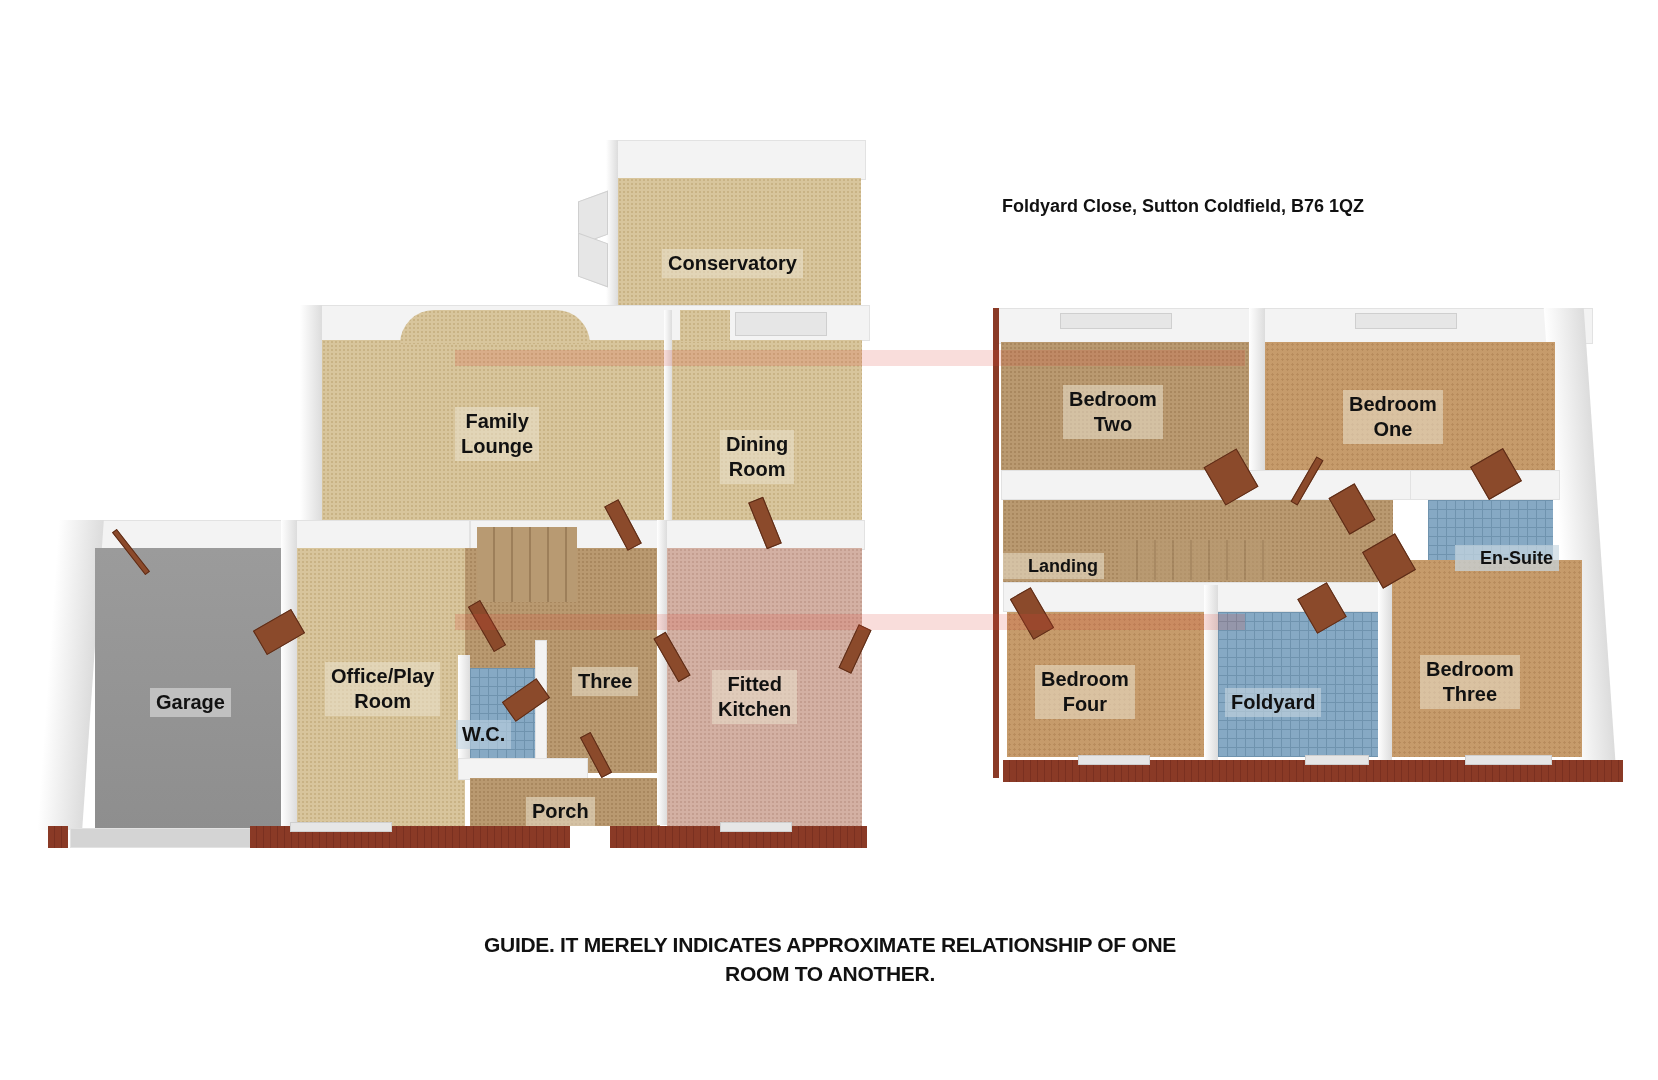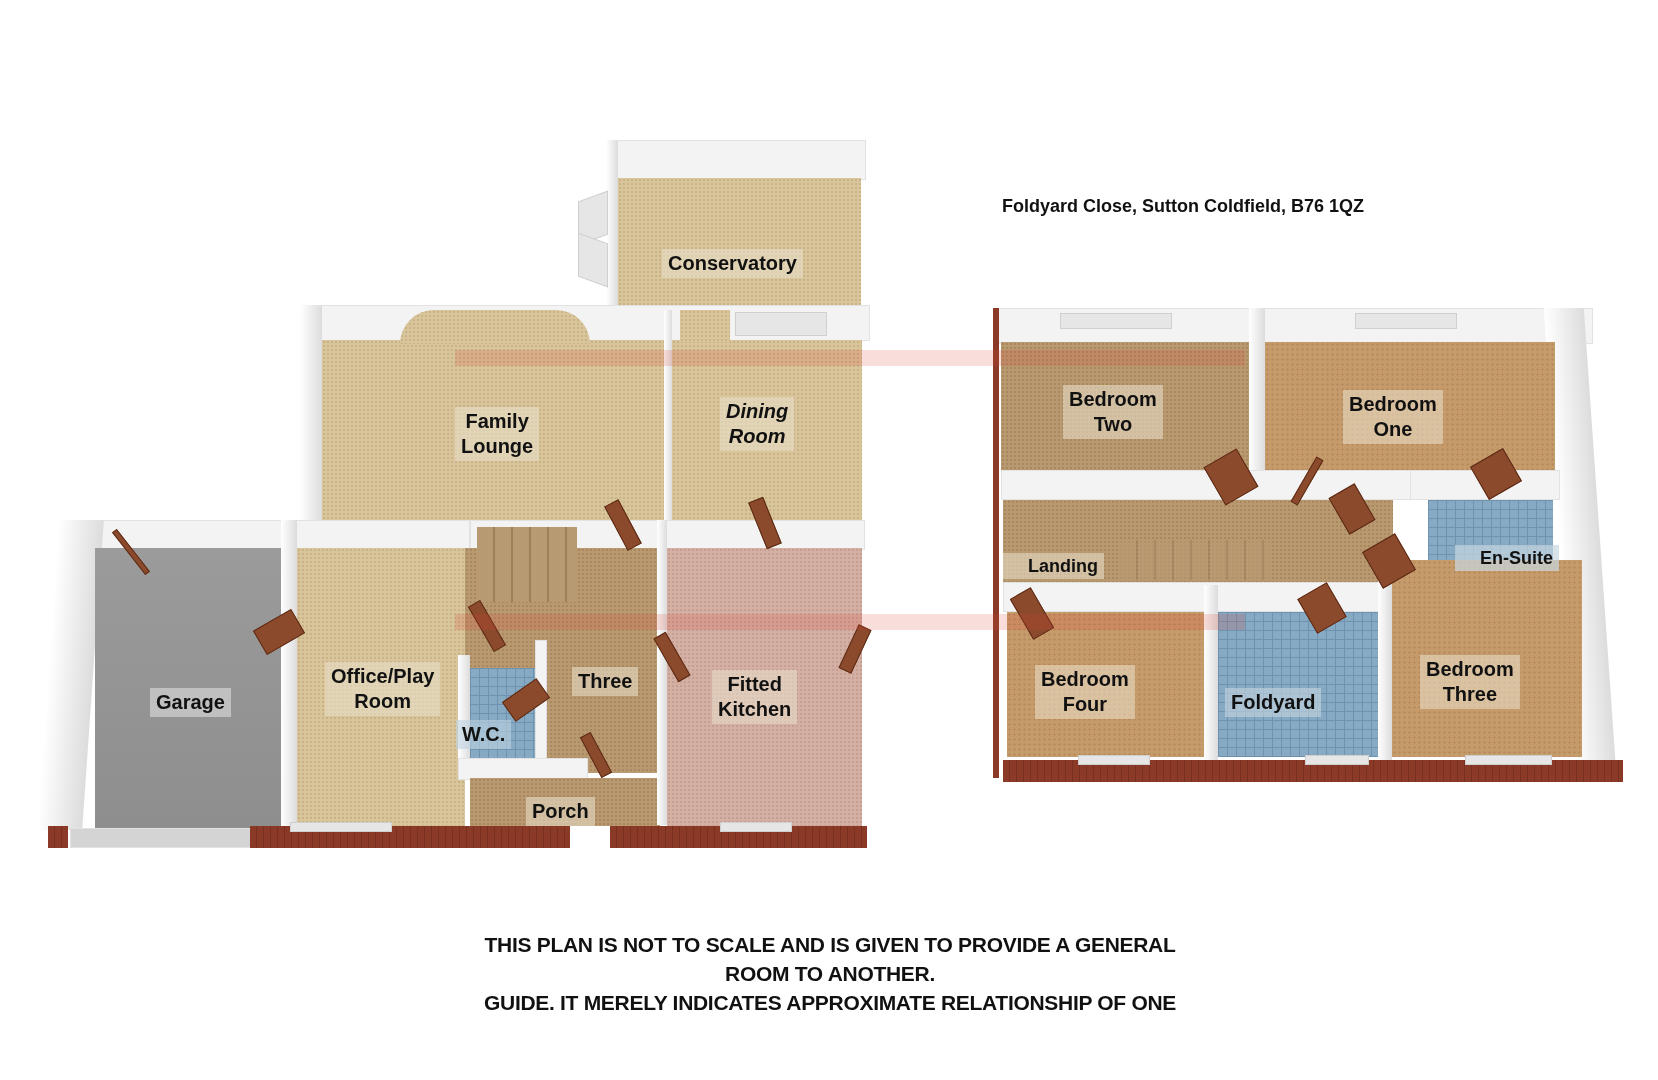--- a/index.html
+++ b/index.html
@@ -95,21 +95,21 @@
   <div class="door" style="left:505px;top:688px;width:40px;height:22px;transform:rotate(-35deg);"></div>
   <div class="door" style="left:590px;top:732px;width:10px;height:44px;transform:rotate(-28deg);"></div>
 
   <div class="label" style="left:662px;top:249px;">
     <span>Conservatory</span>
   </div>
   <div class="label" style="left:455px;top:407px;">
     <div>Family</div>
     <div>Lounge</div>
   </div>
-  <div class="label" style="left:720px;top:397px;font-style:italic;">
+  <div class="label" style="left:720px;top:430px;">
     <div>Dining</div>
     <div>Room</div>
   </div>
   <div class="label" style="left:150px;top:688px;background:rgba(200,200,200,0.85);text-align:right;">
     <span>Garage</span>
   </div>
   <div class="label" style="left:325px;top:662px;">
     <div>Office/Play</div>
     <div>Room</div>
   </div>
@@ -194,16 +194,15 @@
     <div>Three</div>
   </div>
 </div>
 
 <div class="watermark">
   <div class="wm-bar" style="top:0;"></div>
   <div class="wm-bar" style="top:264px;"></div>
 </div>
 
 <div class="disclaimer">
-  <div>THIS PLAN IS NOT TO SCALE AND IS GIVEN TO PROVIDE A GENERAL</div>
+  <div>GUIDE. IT MERELY INDICATES APPROXIMATE RELATIONSHIP OF ONE</div>
   <div>ROOM TO ANOTHER.</div>
-  <div>GUIDE. IT MERELY INDICATES APPROXIMATE RELATIONSHIP OF ONE</div>
 </div>
 
 </body></html>

